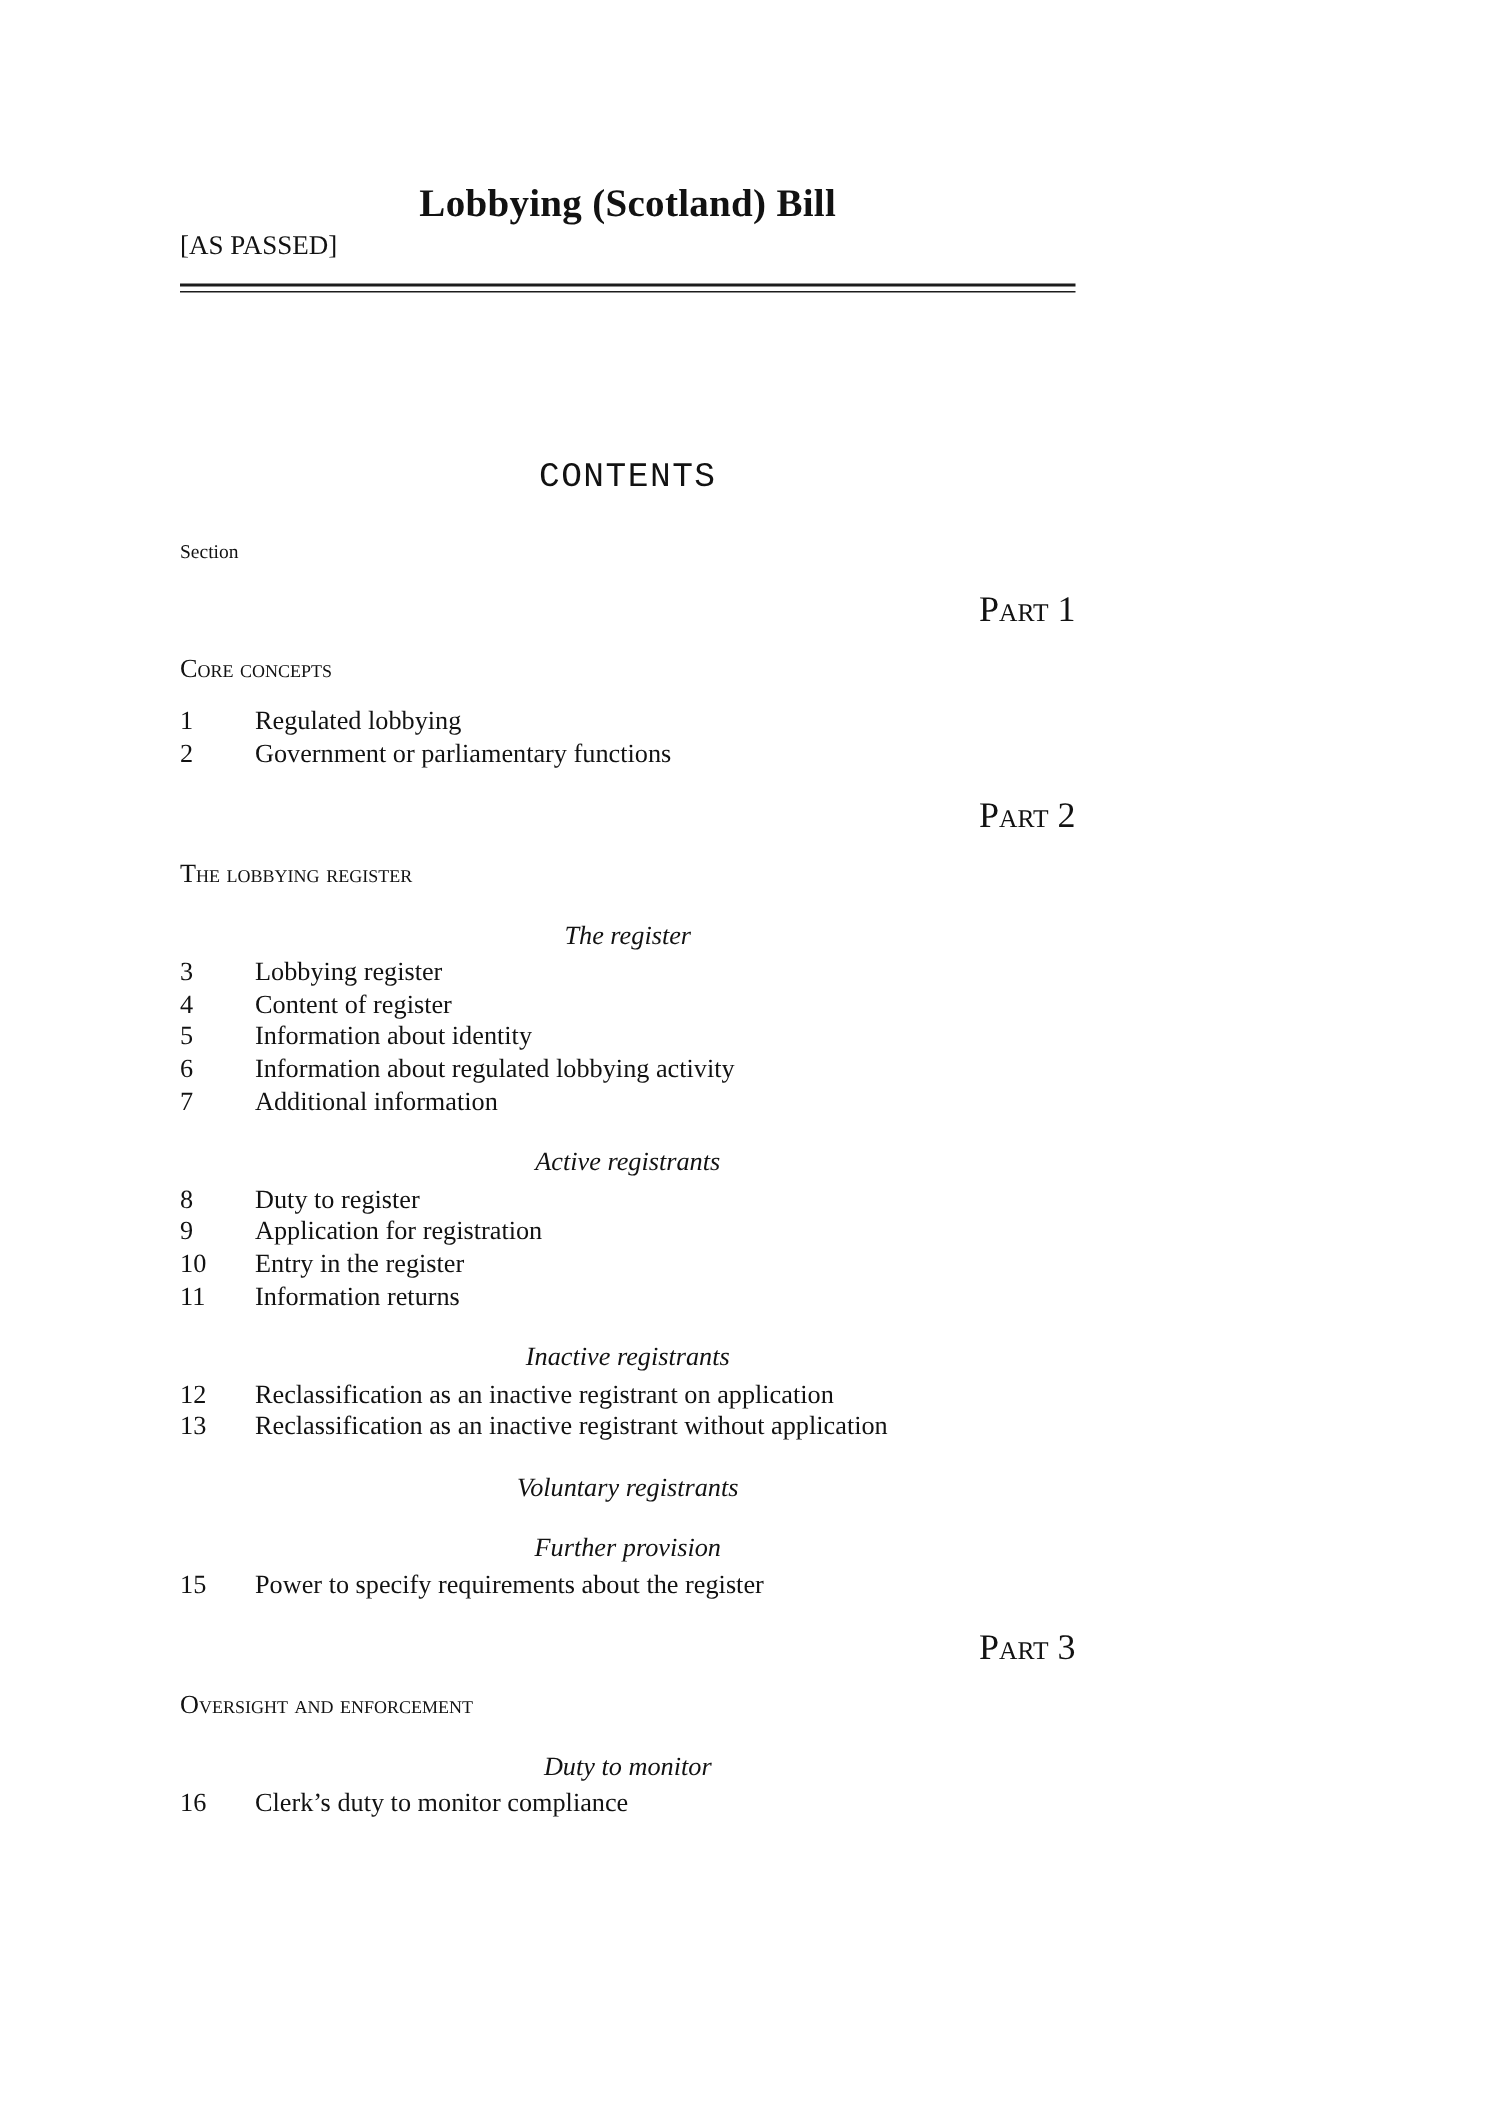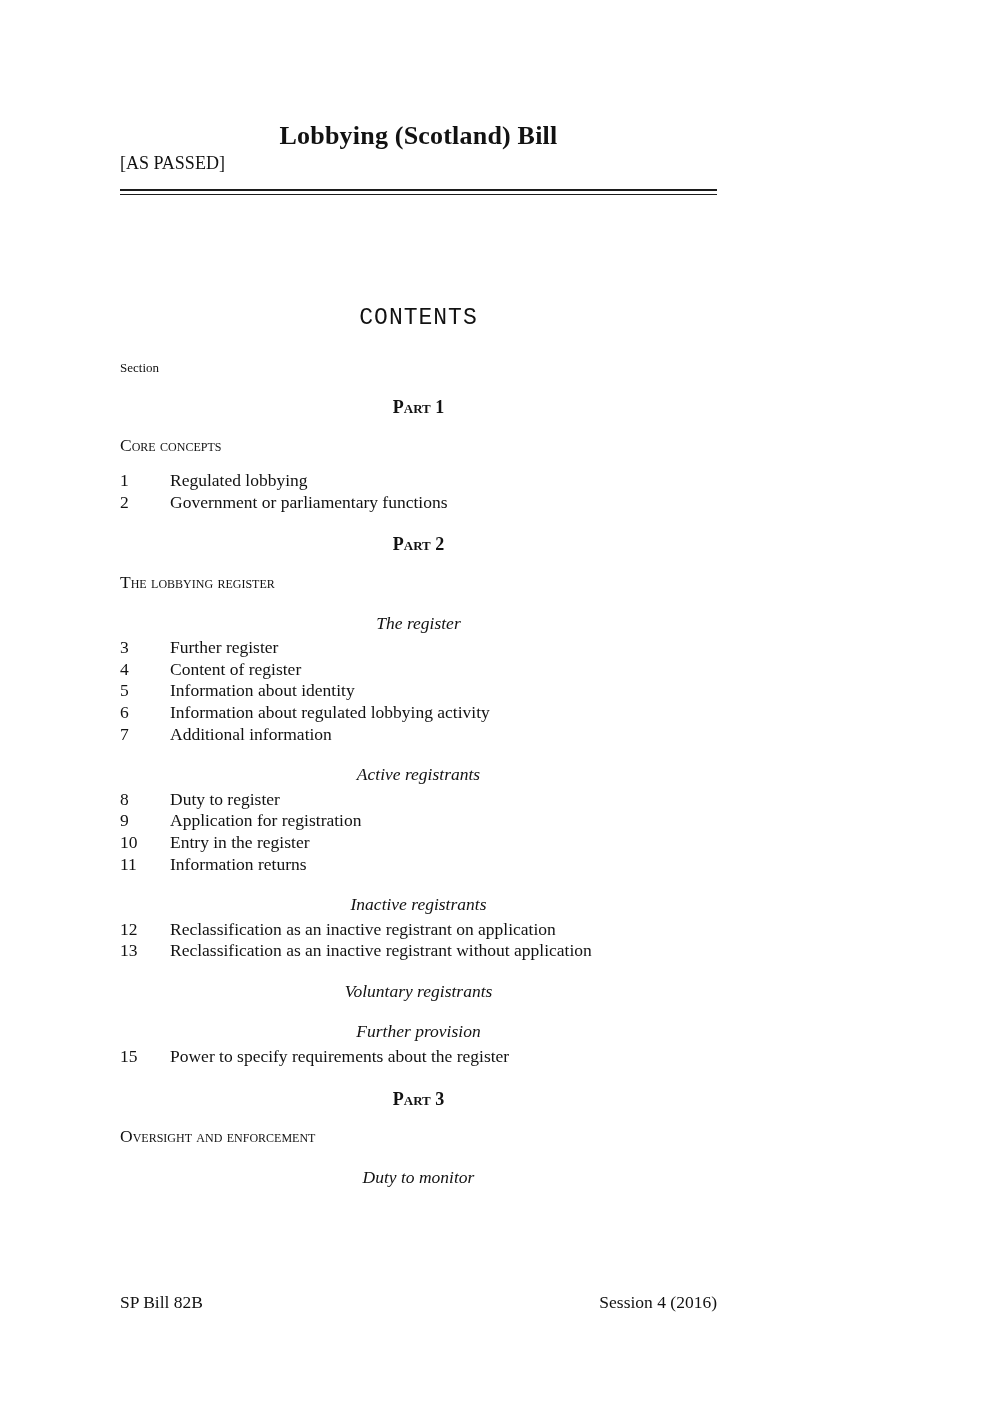--- a/index.html
+++ b/index.html
@@ -53,24 +53,24 @@
       margin-top: 29px;
       font-size: 13px;
       font-family: Liberation Serif, serif;
     }
     .toc {
       margin-top: 12px;
       font-size: 17.5px;
       line-height: 21.6px;
     }
     .toc-part {
-      text-align: center;
-      font-weight: bold;
+      text-align: right;
+      font-weight: normal;
       font-variant: small-caps;
-      font-size: 18px;
+      font-size: 24px;
       margin: 21px 0 14px;
     }
     .toc-caps {
       font-variant: small-caps;
       font-size: 17.5px;
       margin: 16px 0 14px;
     }
     .toc-italic {
       text-align: center;
       font-style: italic;
@@ -120,21 +120,21 @@
         </div>
         <div class="toc-item">
           <span class="toc-num">2</span>
           <span class="toc-text">Government or parliamentary functions</span>
         </div>
         <div class="toc-part">Part 2</div>
         <div class="toc-caps">The lobbying register</div>
         <div class="toc-italic">The register</div>
         <div class="toc-item">
           <span class="toc-num">3</span>
-          <span class="toc-text">Further register</span>
+          <span class="toc-text">Lobbying register</span>
         </div>
         <div class="toc-item">
           <span class="toc-num">4</span>
           <span class="toc-text">Content of register</span>
         </div>
         <div class="toc-item">
           <span class="toc-num">5</span>
           <span class="toc-text">Information about identity</span>
         </div>
         <div class="toc-item">
@@ -173,21 +173,21 @@
         </div>
         <div class="toc-italic">Voluntary registrants</div>
         <div class="toc-italic">Further provision</div>
         <div class="toc-item">
           <span class="toc-num">15</span>
           <span class="toc-text">Power to specify requirements about the register</span>
         </div>
         <div class="toc-part">Part 3</div>
         <div class="toc-caps">Oversight and enforcement</div>
         <div class="toc-italic">Duty to monitor</div>
+        <div class="toc-item">
+          <span class="toc-num">16</span>
+          <span class="toc-text">Clerk’s duty to monitor compliance</span>
+        </div>
       </div>
 
   </div>
 
-  <div class="page-footer">
-    <span>SP Bill 82B</span>
-    <span>Session 4 (2016)</span>
-  </div>
 </div>
 
 </body></html>

